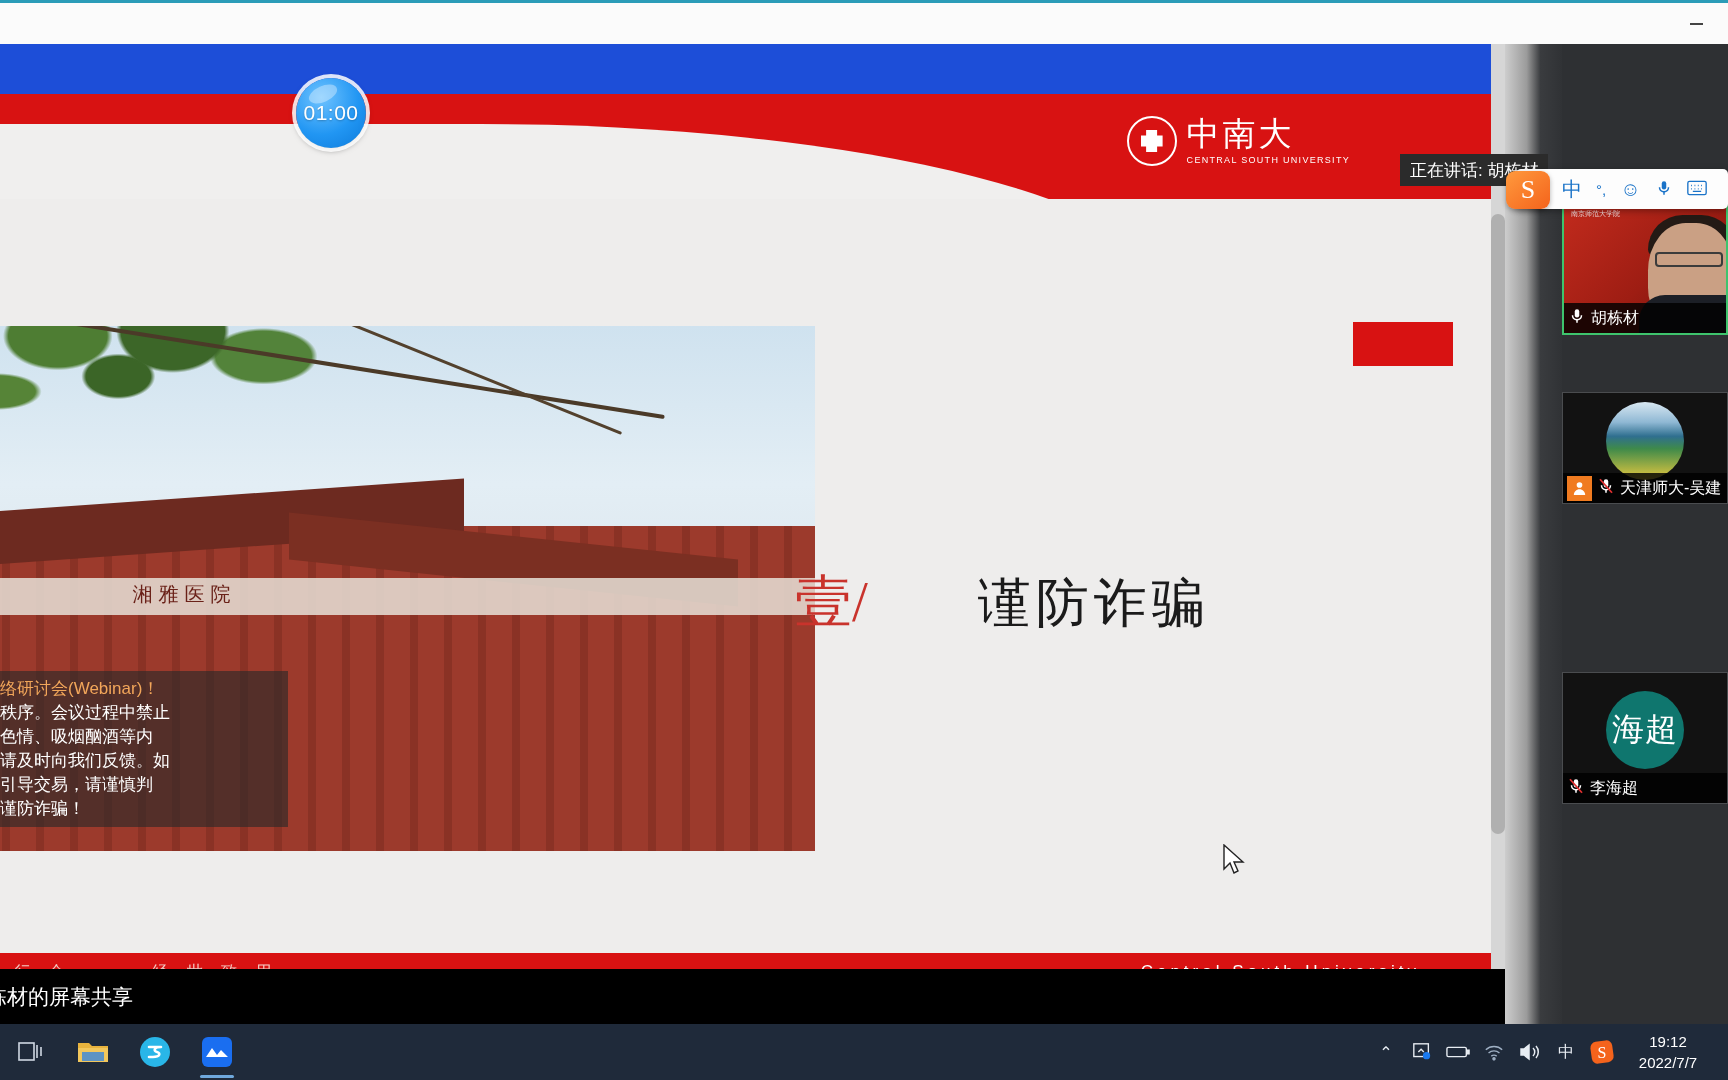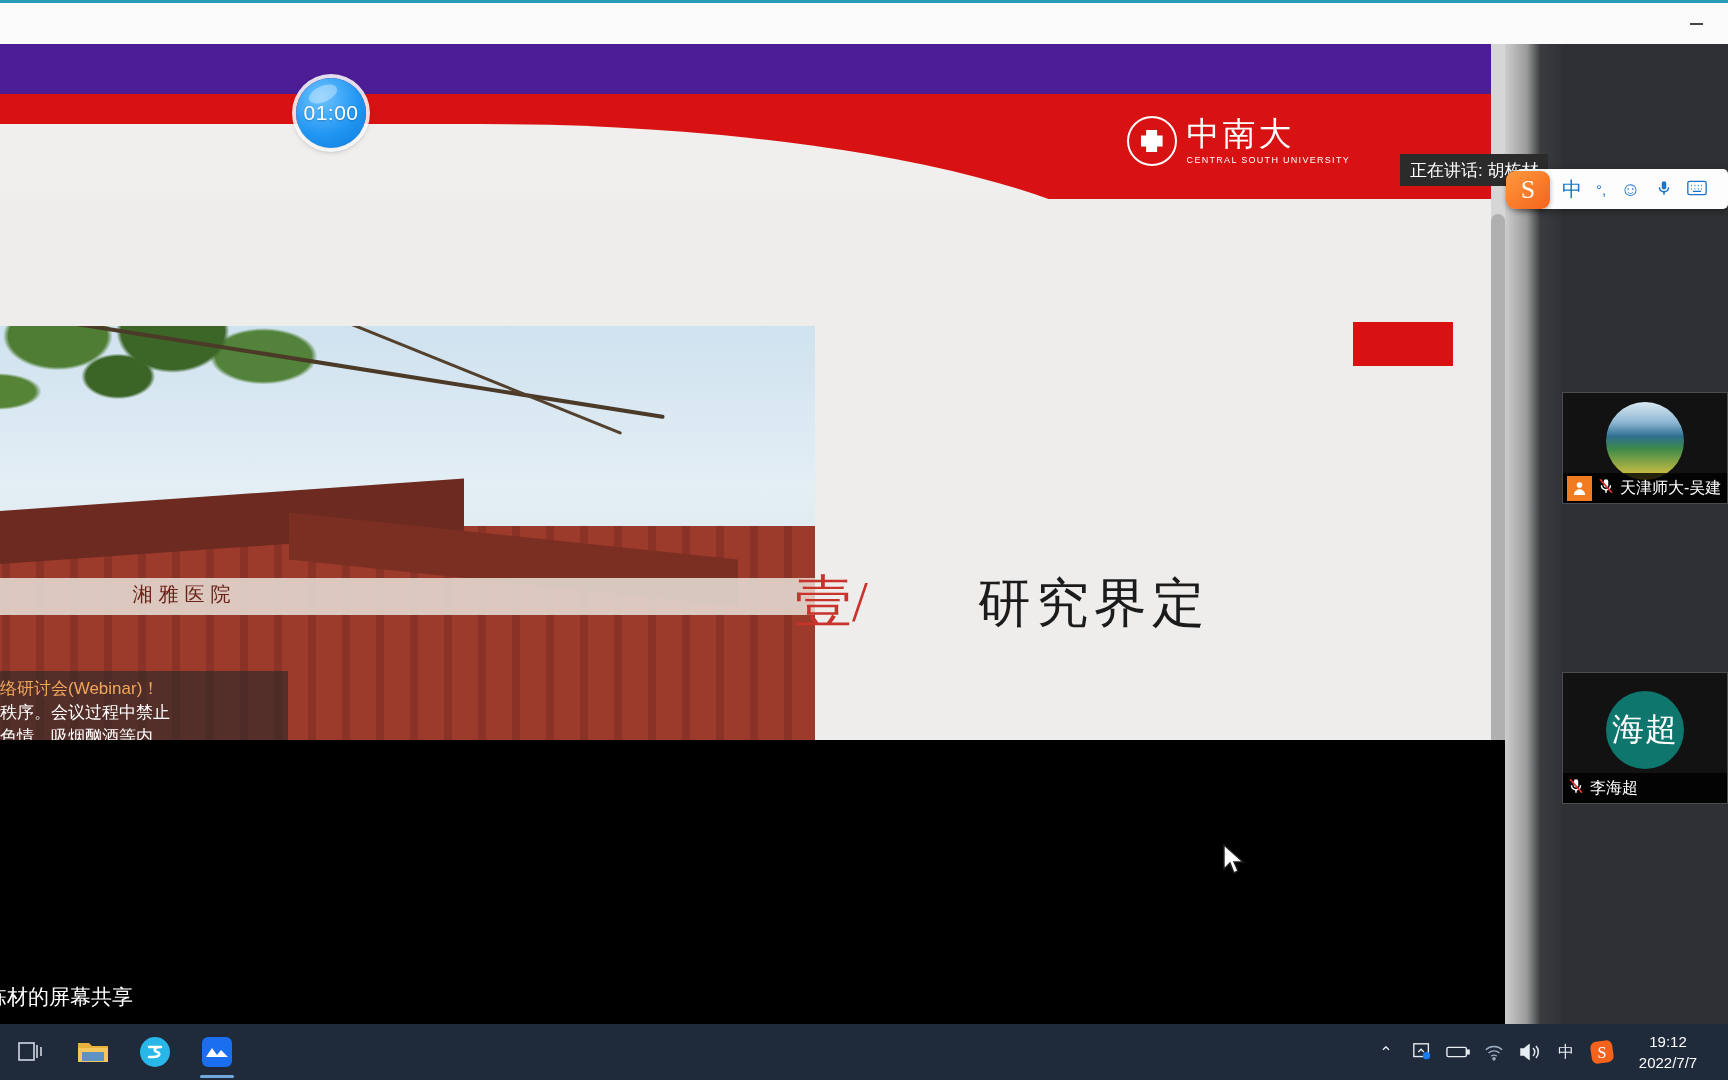--- a/index.html
+++ b/index.html
@@ -12,22 +12,22 @@
   #titlebar .title{ position:absolute; left:0; right:0; top:10px; text-align:center;
     font-size:17px; color:#222; }
   #minimize-btn{ position:absolute; right:8px; top:0; width:48px; height:41px;
     display:flex; align-items:center; justify-content:center; color:#333; font-size:18px; }
   #minimize-btn .bar{ width:13px; height:2px; background:#444; display:block; }
 
   
   #meeting-body{ position:absolute; left:0; top:44px; width:1728px; height:980px; background:#000; }
 
   
-  #shared-screen{ position:absolute; left:0; top:0; width:1505px; height:696px;
-    background:#4c1d95; overflow:hidden; }
+  #shared-screen{ position:absolute; left:0; top:0; width:1505px; height:925px;
+    background:#1d4ed8; overflow:hidden; }
 
   
   #timer-badge{ position:absolute; left:296px; top:34px; width:70px; height:70px; border-radius:50%;
     background:radial-gradient(circle at 36% 28%, #6fc3ff 0%, #2196f3 55%, #0d7ada 100%);
     box-shadow:0 0 0 4px rgba(255,255,255,.85), 0 2px 6px rgba(0,0,0,.5);
     display:flex; align-items:center; justify-content:center; z-index:40;
     color:#fff; font-size:21px; letter-spacing:.5px; }
   #timer-badge::after{ content:""; position:absolute; left:12px; top:8px; width:30px; height:16px;
     border-radius:50%; background:rgba(255,255,255,.35); transform:rotate(-24deg); }
   #timer-badge span{ position:relative; z-index:2; text-shadow:0 1px 2px rgba(0,0,0,.25); }
@@ -206,21 +206,21 @@
         <div class="roof2"></div>
         <div class="band"></div>
         <div class="sign">湘雅医院</div>
         <div class="tree"></div>
         <div class="branch"></div>
         <div class="branch2"></div>
       </div>
 
       <div id="slide-heading">
         <div id="slide-num">壹/</div>
-        <div id="slide-title-cn">研究界定</div>
+        <div id="slide-title-cn">谨防诈骗</div>
       </div>
 
       <div id="slide-footer">
         <div class="left-cn">知 行 合 一 、 经 世 致 用</div>
         <div class="right-en">Central South University</div>
       </div>
 
     </div>
 
     <div id="webinar-toast">
@@ -241,20 +241,38 @@
     <span>01:00</span>
   </div>
 
   <div id="share-status">
     <span>栋材的屏幕共享</span>
   </div>
 
   <div id="rail"></div>
   <div id="rail-bg-grad"></div>
 
+  <div class="ptile" id="tile-speaker">
+    <div class="cam">
+      <div class="unilogo">南京师范大学院</div>
+      <div class="hair"></div>
+      <div class="head"></div>
+      <div class="glasses"></div>
+      <div class="body"></div>
+    </div>
+    <div class="label">
+      <span class="mic-on">
+        <svg viewBox="0 0 24 24" fill="#fff">
+            <path d="M12 14a3 3 0 0 0 3-3V6a3 3 0 0 0-6 0v5a3 3 0 0 0 3 3z"></path>
+            <path d="M17 11a5 5 0 0 1-10 0H5a7 7 0 0 0 6 6.9V21h2v-3.1A7 7 0 0 0 19 11z"></path>
+          </svg>
+      </span>
+      <span>胡栋材</span>
+    </div>
+  </div>
 
   <div class="ptile" id="tile-2">
     <div class="avatar-circle"></div>
     <div class="label">
       <span class="host-chip" style="background:#f07b20">
         <svg viewBox="0 0 24 24" fill="#fff">
             <circle cx="12" cy="7" r="4"></circle>
             <path d="M4 21c0-4.4 3.6-8 8-8s8 3.6 8 8z"></path>
           </svg>
       </span>

